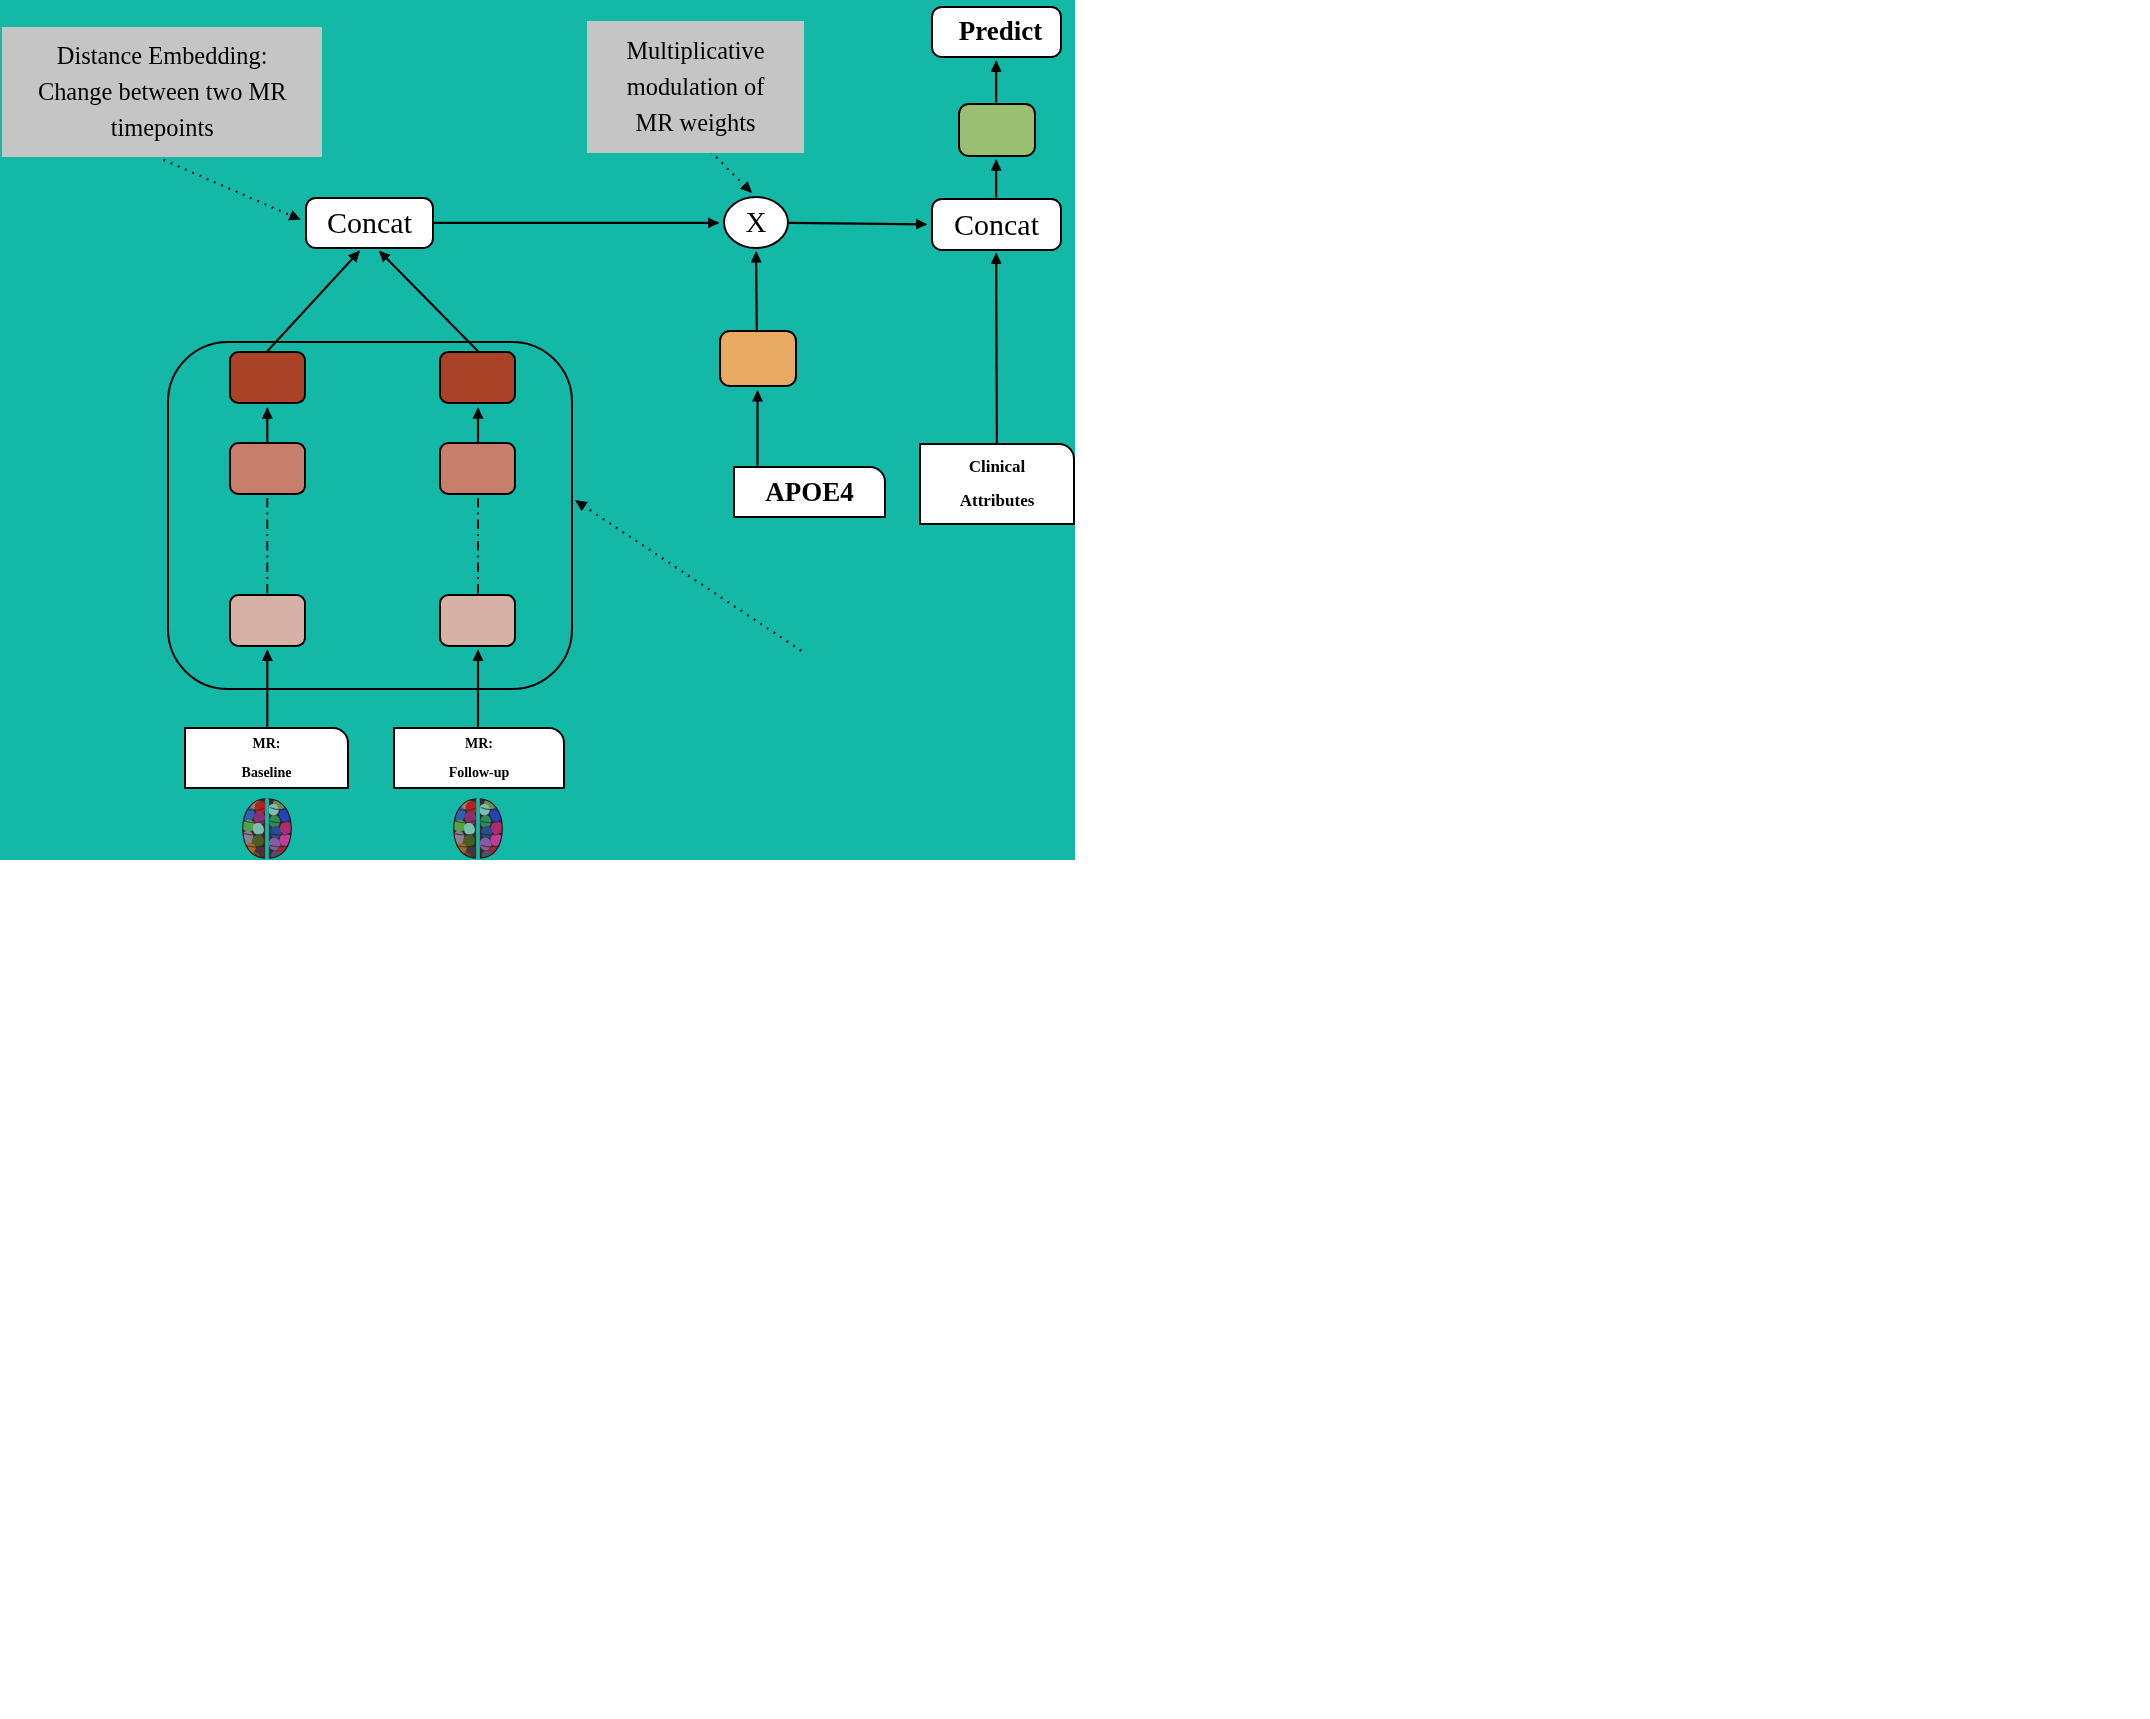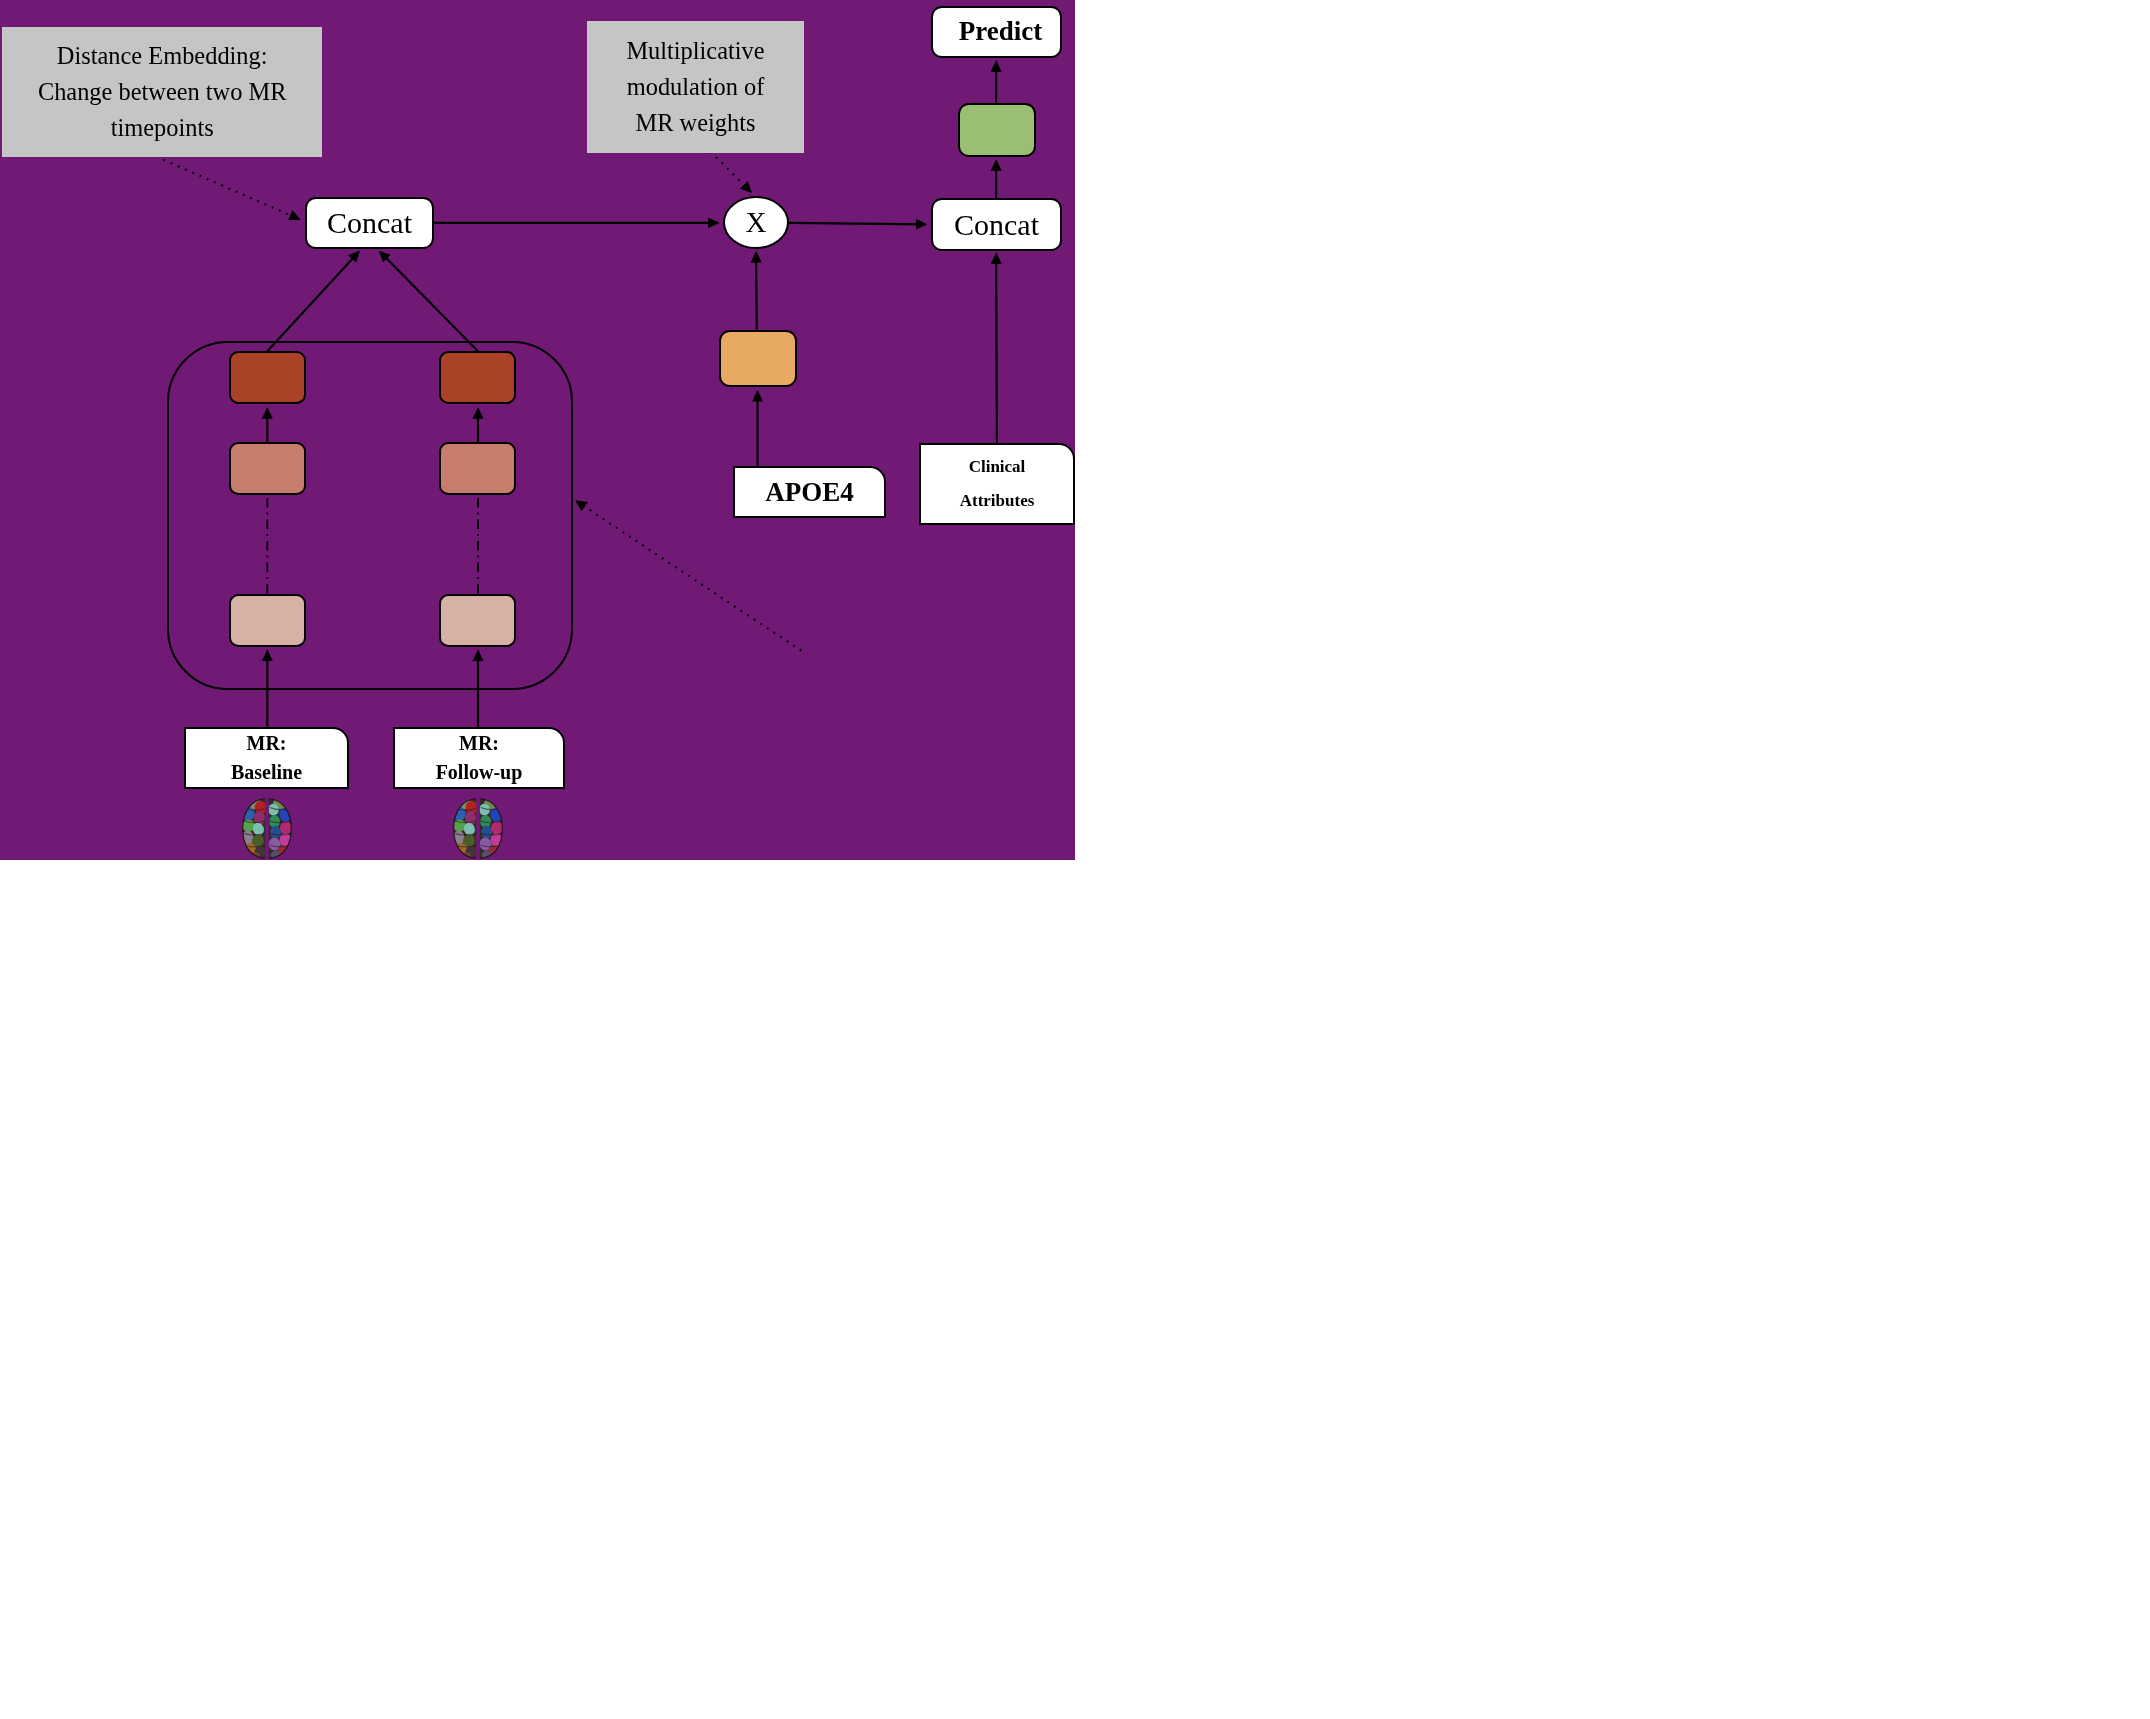--- a/index.html
+++ b/index.html
@@ -1,29 +1,29 @@
 <!DOCTYPE html>
 <html style="font-size:11.5px"><head>
 <meta charset="utf-8">
 <style>
   html,body{margin:0;padding:0;background:#ffffff;}
-  #canvas{position:relative;width:1075px;height:860px;background:#701a75;overflow:hidden;
+  #canvas{position:relative;width:1075px;height:860px;background:#14b8a6;overflow:hidden;
           font-family:"Liberation Serif","DejaVu Serif",serif;color:#000;}
   .abs{position:absolute;}
   .annot{background:#c5c5c5;display:flex;flex-direction:column;align-items:center;justify-content:center;
          text-align:center;font-size:24.4px;line-height:36px;}
   .node{background:#fff;border:2.2px solid #000;display:flex;flex-direction:column;align-items:center;
         justify-content:center;text-align:center;box-sizing:border-box;}
   .rounded{border-radius:10.8px;}
   .topright{border-radius:0 16px 0 0;}
   .concat-label{font-size:30px;}
   .predict-label{font-size:27px;font-weight:bold;}
   .apoe-label{font-size:27px;font-weight:bold;}
   .two-line{font-size:17px;line-height:34px;font-weight:bold;}
-  .mr-label{font-size:20px;line-height:29px;font-weight:bold;}
+  .mr-label{font-size:14px;line-height:29px;font-weight:bold;}
   .block{border:2.2px solid #000;border-radius:9.3px;box-sizing:border-box;}
   .c-dark{background:#aa4228;}
   .c-mid{background:#c87e6c;}
   .c-light{background:#d7b1a5;}
   .c-orange{background:#e8aa63;}
   .c-green{background:#9abf72;}
   .xcircle{background:#fff;border:2.2px solid #000;border-radius:50%;display:flex;align-items:center;
            justify-content:center;font-size:29px;box-sizing:border-box;}
   .container-box{border:2.2px solid #000;border-radius:61px;background:transparent;box-sizing:border-box;}
   svg.overlay{position:absolute;left:0;top:0;width:1075px;height:860px;pointer-events:none;}

